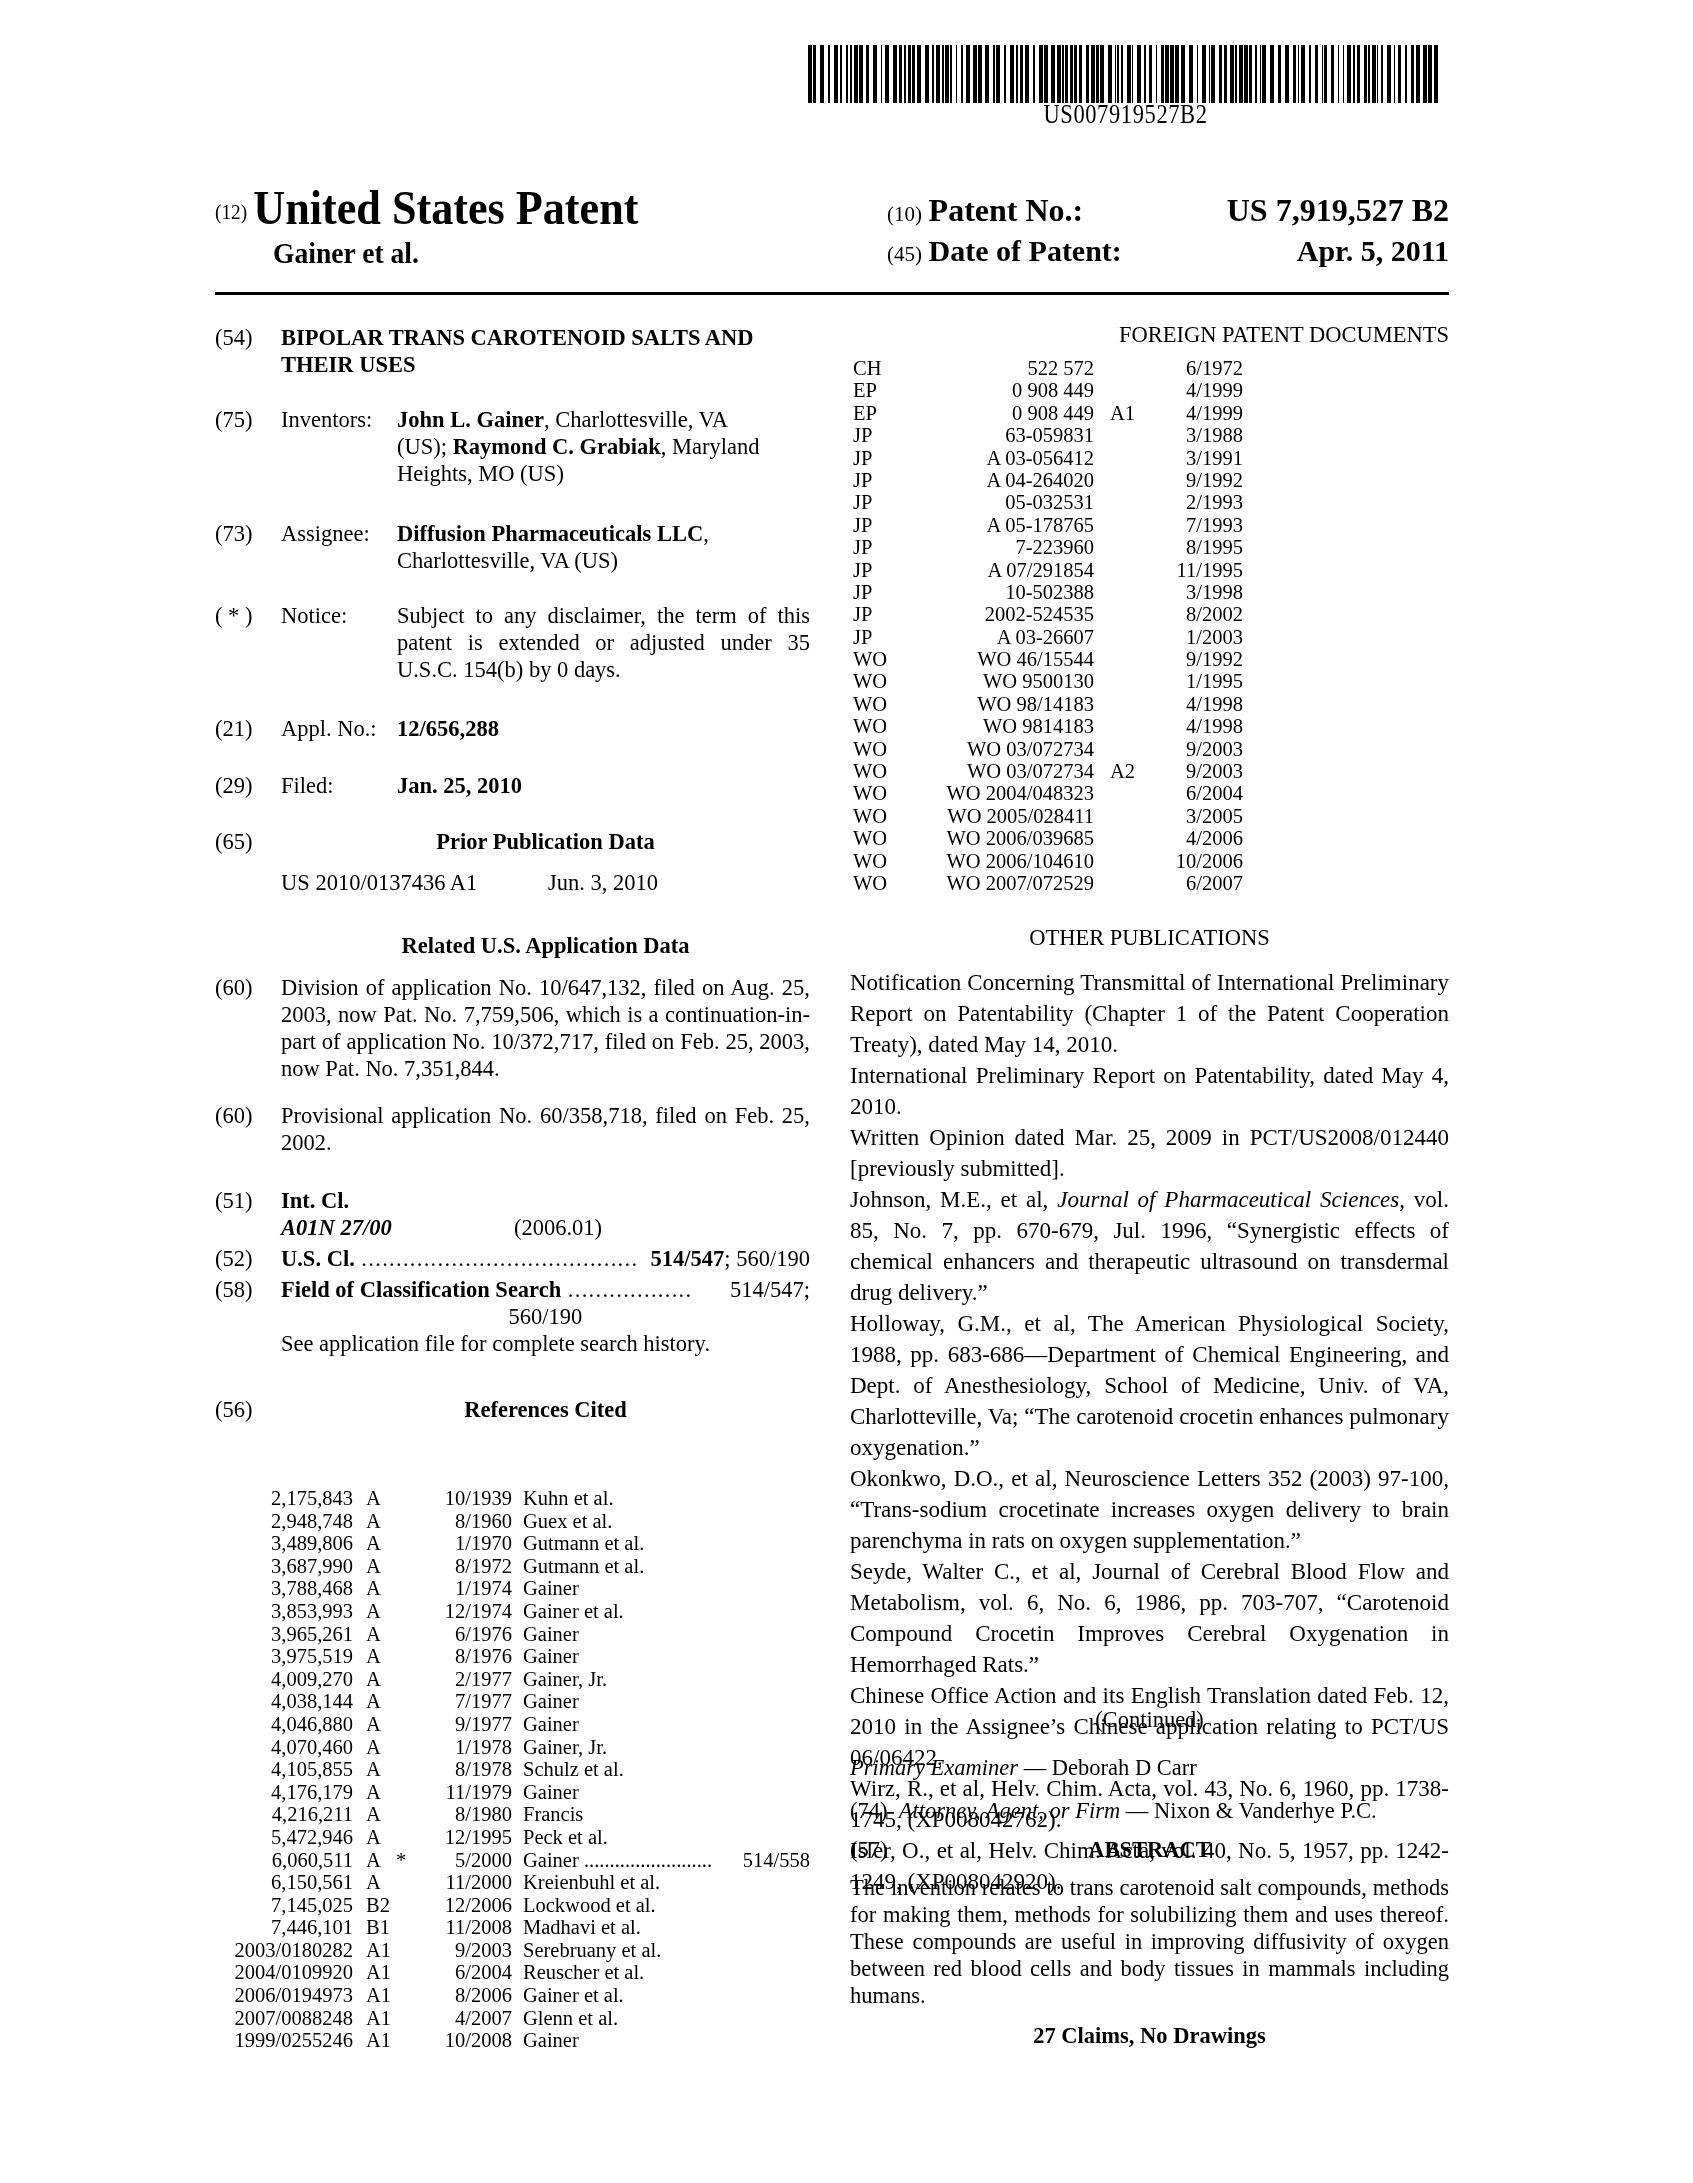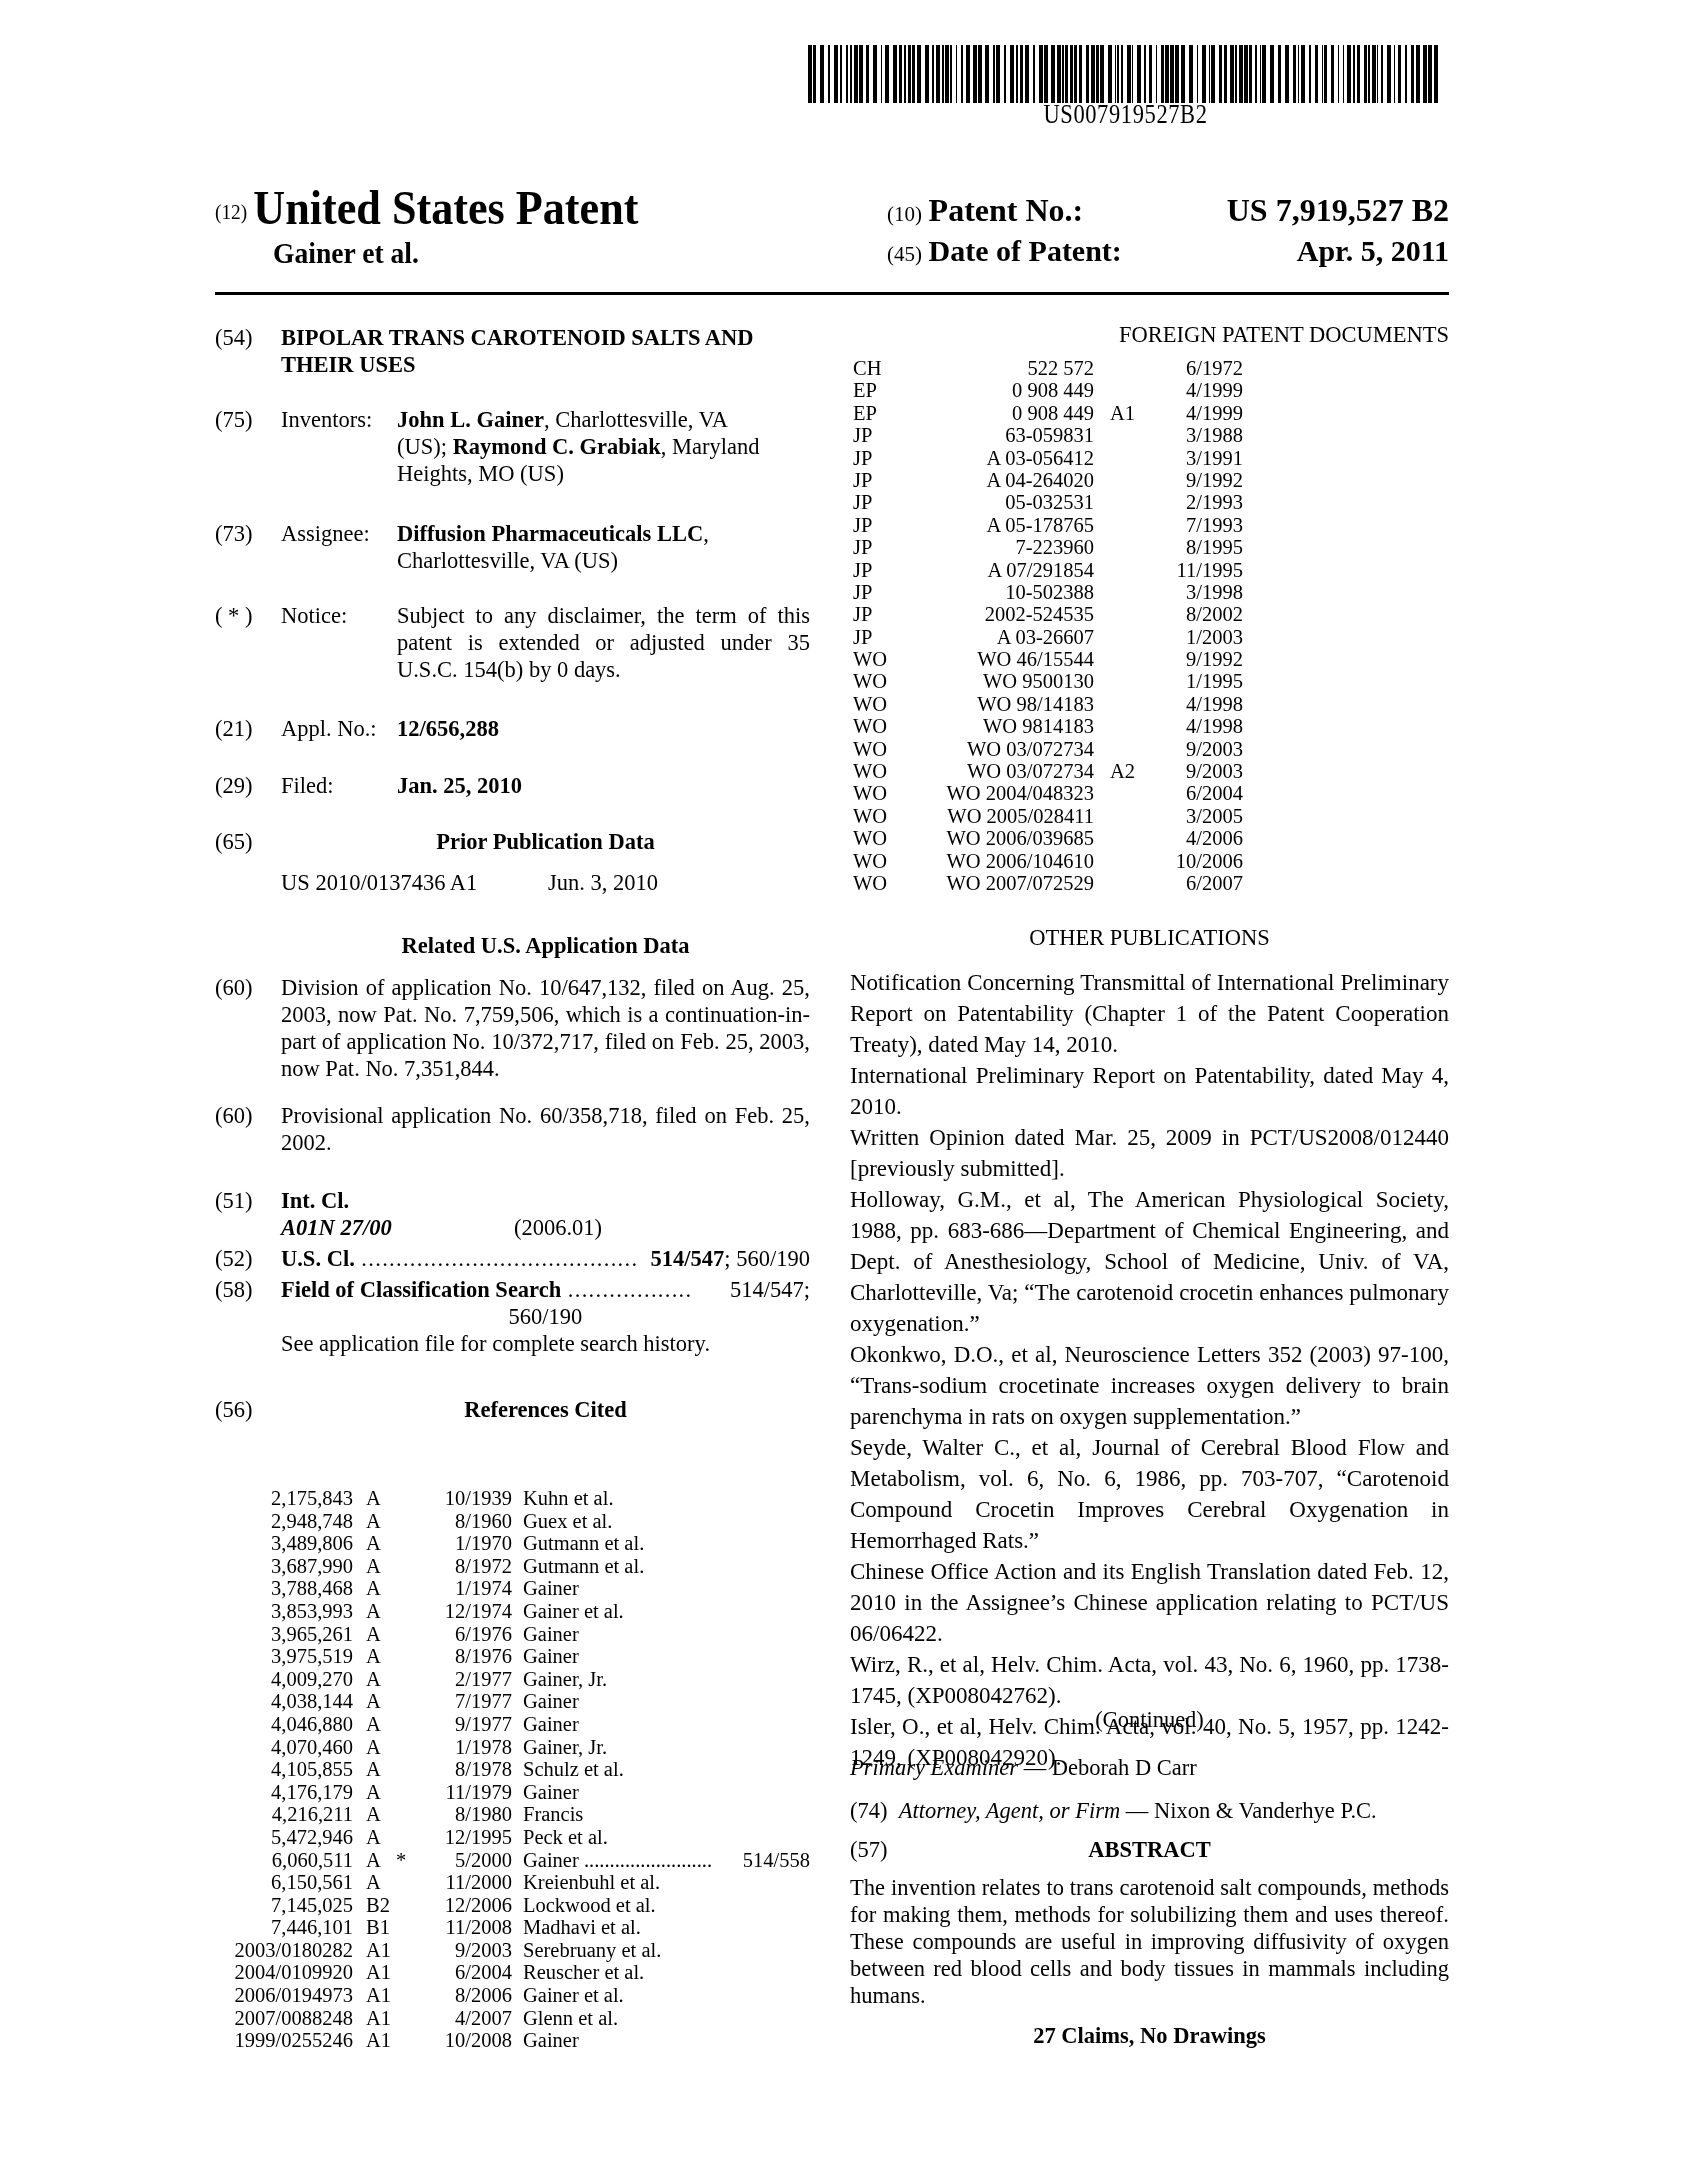--- a/index.html
+++ b/index.html
@@ -658,20 +658,21 @@
       <span class="kind"></span>
       <span class="date">6/2007</span>
     </div>
   </div>
 
 <div id="op-title" class="abs">OTHER PUBLICATIONS</div>
 <div id="op-list" class="abs">
     <p><span>Notification Concerning Transmittal of International Preliminary Report on Patentability (Chapter 1 of the Patent Cooperation Treaty), dated May 14, 2010.</span><span class="i"></span><span></span></p>
     <p><span>International Preliminary Report on Patentability, dated May 4, 2010.</span><span class="i"></span><span></span></p>
     <p><span>Written Opinion dated Mar. 25, 2009 in PCT/US2008/012440 [previously submitted].</span><span class="i"></span><span></span></p>
+    <p><span>Johnson, M.E., et al, </span><span class="i">Journal of Pharmaceutical Sciences</span><span>, vol. 85, No. 7, pp. 670-679, Jul. 1996, “Synergistic effects of chemical enhancers and therapeutic ultrasound on transdermal drug delivery.”</span></p>
     <p><span>Holloway, G.M., et al, The American Physiological Society, 1988, pp. 683-686—Department of Chemical Engineering, and Dept. of Anesthesiology, School of Medicine, Univ. of VA, Charlotteville, Va; “The carotenoid crocetin enhances pulmonary oxygenation.”</span><span class="i"></span><span></span></p>
     <p><span>Okonkwo, D.O., et al, Neuroscience Letters 352 (2003) 97-100, “Trans-sodium crocetinate increases oxygen delivery to brain parenchyma in rats on oxygen supplementation.”</span><span class="i"></span><span></span></p>
     <p><span>Seyde, Walter C., et al, Journal of Cerebral Blood Flow and Metabolism, vol. 6, No. 6, 1986, pp. 703-707, “Carotenoid Compound Crocetin Improves Cerebral Oxygenation in Hemorrhaged Rats.”</span><span class="i"></span><span></span></p>
     <p><span>Chinese Office Action and its English Translation dated Feb. 12, 2010 in the Assignee’s Chinese application relating to PCT/US 06/06422.</span><span class="i"></span><span></span></p>
     <p><span>Wirz, R., et al, Helv. Chim. Acta, vol. 43, No. 6, 1960, pp. 1738-1745, (XP008042762).</span><span class="i"></span><span></span></p>
     <p><span>Isler, O., et al, Helv. Chim. Acta, vol. 40, No. 5, 1957, pp. 1242-1249, (XP008042920).</span><span class="i"></span><span></span></p>
   </div>
 <div id="op-cont" class="abs">(Continued)</div>
 
 <div id="examiner" class="abs">

